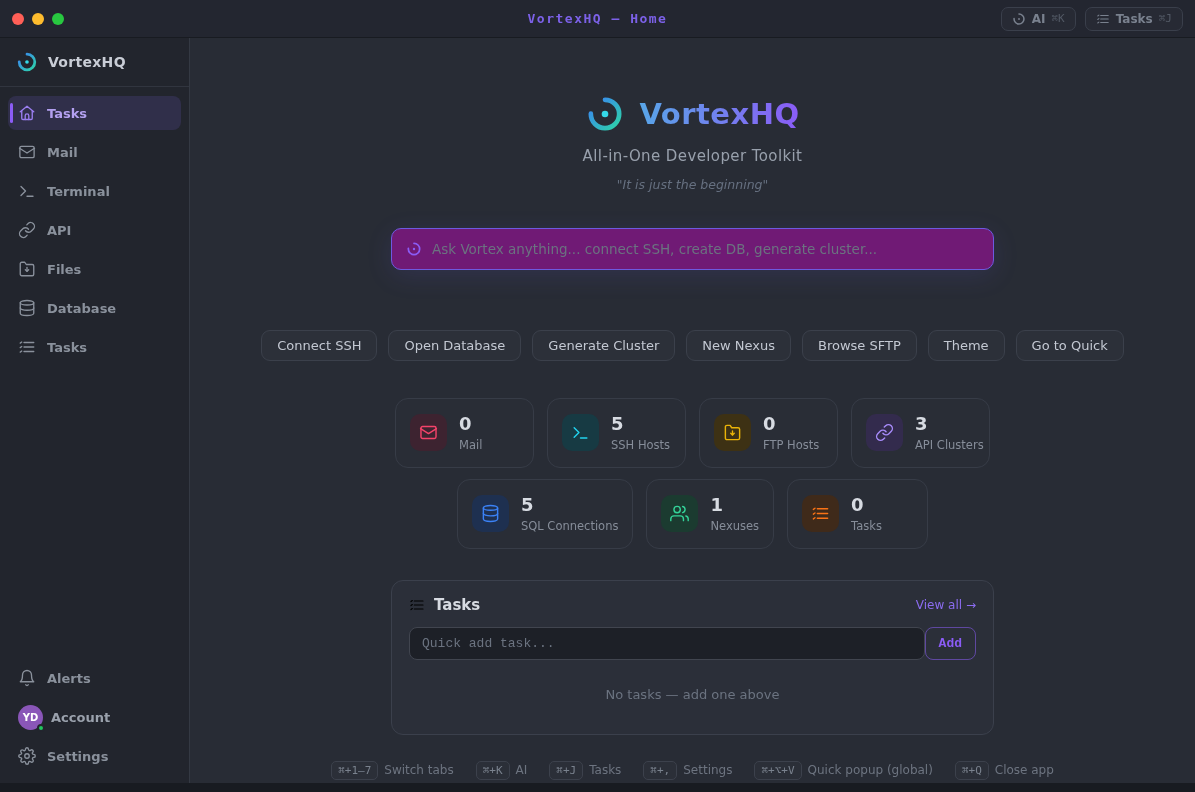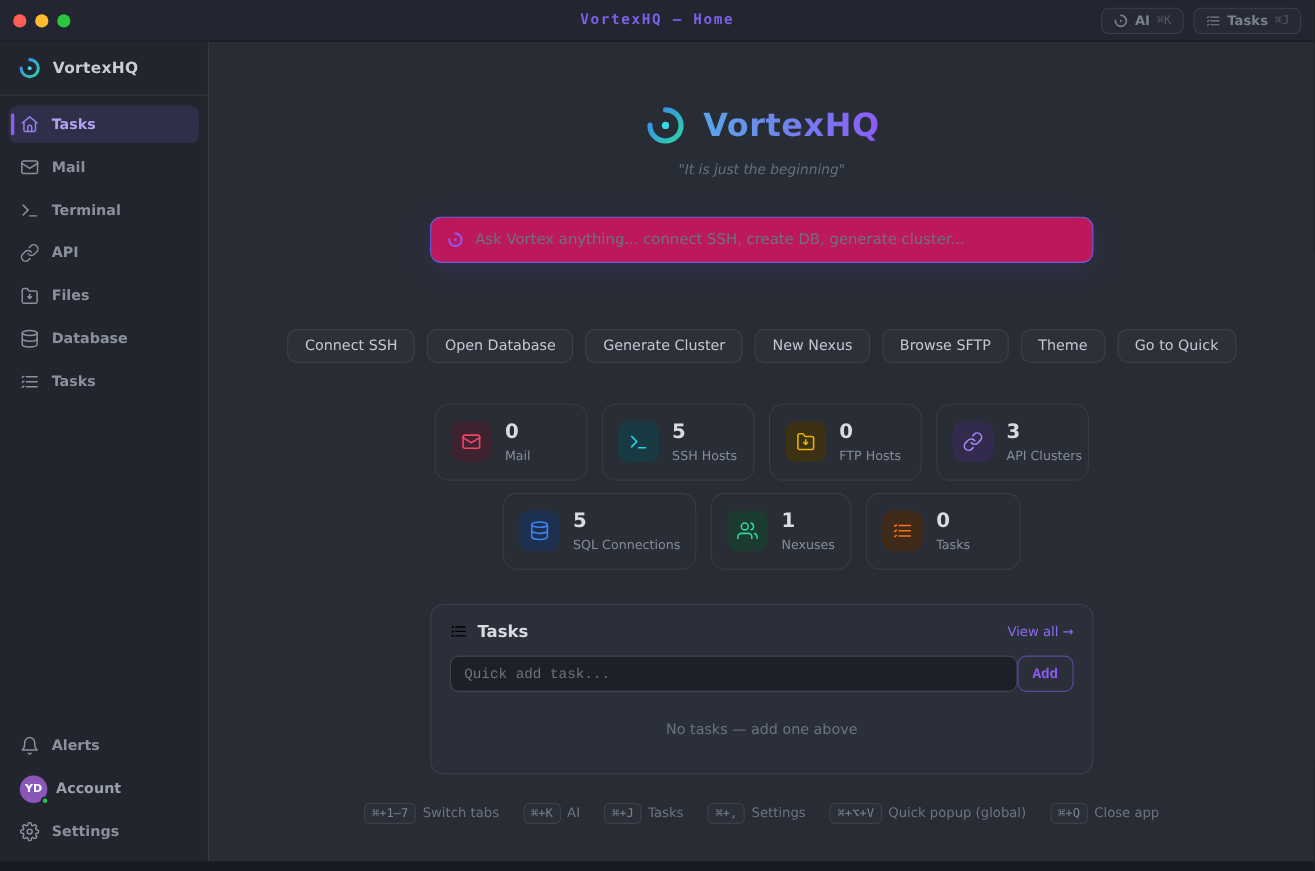--- a/index.html
+++ b/index.html
@@ -52,21 +52,21 @@
   .main { flex:1 1 auto; display:flex; flex-direction:column; align-items:center; overflow:hidden; background:#282c35; }
   .hero { margin-top:56px; display:flex; align-items:center; gap:14px; }
   .hero svg { width:40px; height:40px; }
   .hero-title { font-size:29px; font-weight:bold; letter-spacing:0.5px;
                 background:linear-gradient(90deg,#58a6e8,#8b5cf6);
                 -webkit-background-clip:text; background-clip:text; color:transparent; }
   .subtitle { margin-top:13px; font-size:15px; color:#98a0ac; letter-spacing:0.4px; }
   .quote { margin-top:12px; font-size:12.5px; font-style:italic; color:#667080; }
 
   .searchbar { margin-top:36px; width:603px; height:42px; display:flex; align-items:center; gap:10px;
-               padding:0 14px; background:#be185d; border:1.5px solid #6d5ae0; border-radius:10px;
+               padding:0 14px; background:#701a75; border:1.5px solid #6d5ae0; border-radius:10px;
                box-shadow:0 6px 26px rgba(109,90,224,0.14); }
   .searchbar svg { width:16px; height:16px; flex:0 0 16px; }
   .searchbar input { flex:1; background:transparent; border:none; outline:none; color:#c6cbd4;
                      font-size:13.5px; font-family:inherit; }
   .searchbar input::placeholder { color:#6b7380; }
 
   .quick-actions { margin-top:60px; display:flex; gap:11px; justify-content:center; }
   .qa-btn { padding:7px 15px; font-size:13px; color:#c3c8d2; background:#2c3039; border:1px solid #3b404b;
             border-radius:9px; cursor:pointer; font-family:inherit; white-space:nowrap; }
 
@@ -241,20 +241,21 @@
     </div>
 
     <div class="main">
       <div class="hero">
         <svg viewBox="0 0 24 24">
           <circle cx="12" cy="12" r="8.5" fill="none" stroke="url(#vxg)" stroke-width="2.8" stroke-linecap="round" stroke-dasharray="40 13.4" transform="rotate(-90 12 12)"></circle>
           <circle cx="12" cy="12" r="2" fill="#35d9e8"></circle>
         </svg>
         <div class="hero-title">VortexHQ</div>
       </div>
+      <div class="subtitle">All-in-One Developer Toolkit</div>
       <div class="quote">"It is just the beginning"</div>
 
       <div class="searchbar">
         <svg class="icon" viewBox="0 0 24 24" style="color:#8b5cf6">
           <circle cx="12" cy="12" r="8.5" stroke-width="2.6" stroke-dasharray="40 13.4" transform="rotate(-90 12 12)"></circle>
           <circle cx="12" cy="12" r="1.8" fill="#8b5cf6" stroke="none"></circle>
         </svg>
         <input type="text" placeholder="Ask Vortex anything... connect SSH, create DB, generate cluster..." style="">
       </div>
 

